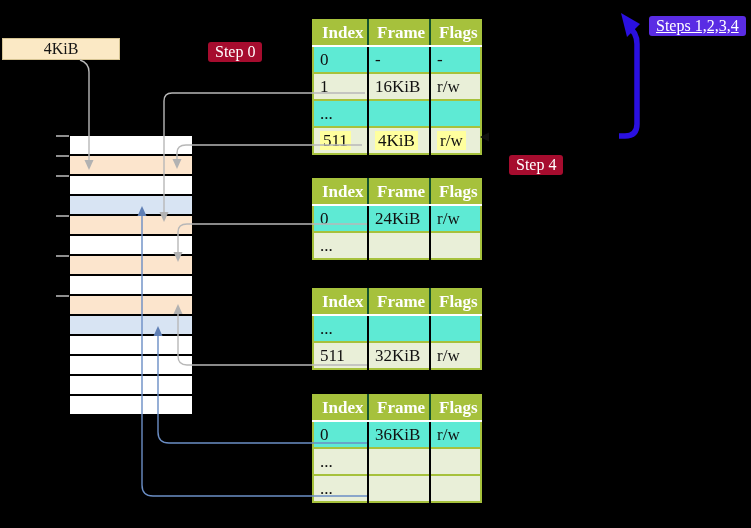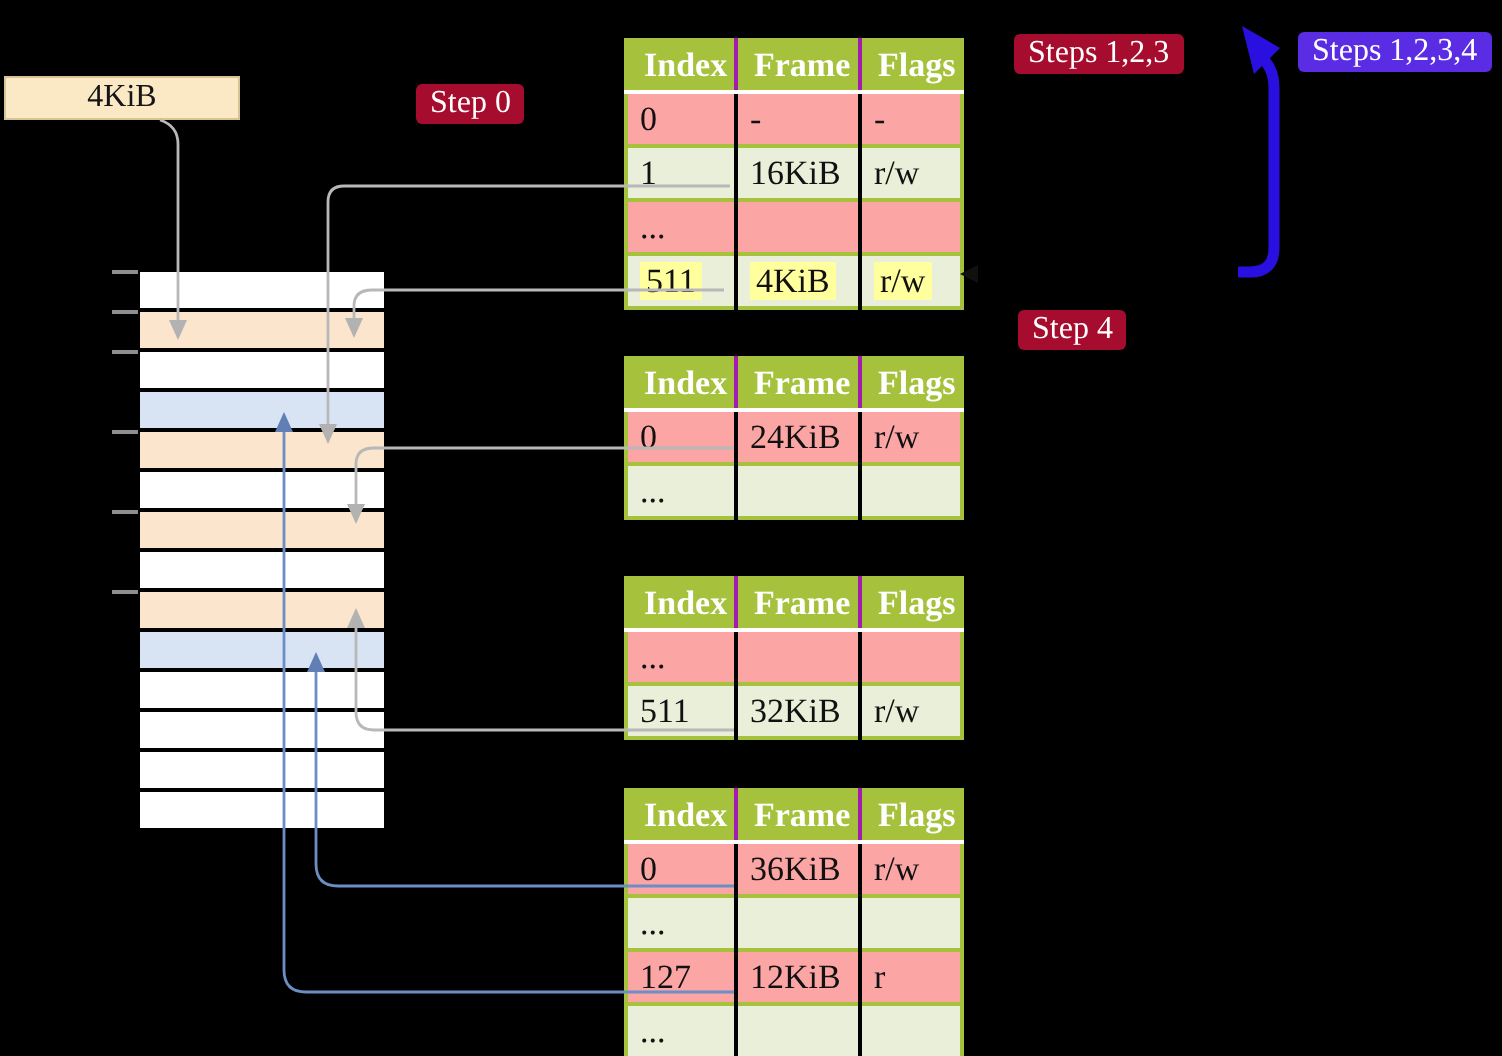--- a/index.html
+++ b/index.html
@@ -14,27 +14,27 @@
   .mrow[data-kind="blue"]{background:#d8e4f3;}
   .tick{position:absolute;left:56px;width:13px;height:2px;background:#8f8f8f;}
 
   
   .sizebox{position:absolute;left:2px;top:38px;width:116px;height:20px;background:#fbe9c5;
            border:1px solid #d6c493;color:#151515;font-size:16px;text-align:center;line-height:20px;}
 
   
   .badge{position:absolute;color:#fff;font-size:16px;line-height:20px;padding:0 7px;
          border-radius:3px;background:#a60c2e;white-space:nowrap;}
-  .badge.violet{background:#5a2ce4;}
+  .badge.violet{background:#5a2ce4;text-decoration:underline;}
 
   
   .ptable{position:absolute;left:312px;}
-  .ptable table{border-collapse:collapse;table-layout:fixed;width:168px;background:#fca5a5;border:2px solid #a6c13c;}
+  .ptable table{border-collapse:collapse;table-layout:fixed;width:168px;background:#5eead4;border:2px solid #a6c13c;}
   .ptable th{background:#a6c13c;color:#fff;font-weight:700;font-size:17px;text-align:left;
-             padding:0 0 0 8px;height:24px;border-left:2px solid #a21caf;border-bottom:2px solid #fff;overflow:hidden;}
+             padding:0 0 0 8px;height:24px;border-left:2px solid #14532d;border-bottom:2px solid #fff;overflow:hidden;}
   .ptable th:first-child{border-left:none;}
   .ptable td{font-size:17px;color:#111;padding:0 0 0 6px;height:25px;border-left:2px solid #000;
              border-top:2px solid #a6c13c;overflow:hidden;white-space:nowrap;}
   .ptable td:first-child{border-left:none;}
   .ptable tbody tr:first-child td{border-top:none;}
   .ptable tr[data-shade="green"] td,
   .ptable tr[data-shade="green-hl"] td{background:#e9efd8;}
   .ptable tr[data-shade="green-hl"] .ct{background:#ffff9e;padding:0 3px;}
 
   
@@ -73,21 +73,20 @@
   <div class="tick" style="top:135px"></div>
   <div class="tick" style="top:155px"></div>
   <div class="tick" style="top:175px"></div>
   <div class="tick" style="top:215px"></div>
   <div class="tick" style="top:255px"></div>
   <div class="tick" style="top:295px"></div>
 
   <div class="sizebox">4KiB</div>
 
   <div class="badge" style="left:208px;top:42px">Step 0</div>
-  <div class="badge" style="left:507px;top:17px">Steps 1,2,3</div>
   <div class="badge violet" style="left:649px;top:16px">Steps 1,2,3,4</div>
   <div class="badge" style="left:509px;top:155px">Step 4</div>
 
   <div class="ptable" style="top:19px">
     <table>
       <colgroup>
           <col style="width:55px">
           <col style="width:62px">
           <col style="width:51px">
         </colgroup>
@@ -199,25 +198,20 @@
         <tr data-shade="white">
           <td><span class="ct">0</span></td>
           <td><span class="ct">36KiB</span></td>
           <td><span class="ct">r/w</span></td>
         </tr>
         <tr data-shade="green">
           <td><span class="ct">...</span></td>
           <td><span class="ct"></span></td>
           <td><span class="ct"></span></td>
         </tr>
-        <tr data-shade="white">
-          <td><span class="ct">127</span></td>
-          <td><span class="ct">12KiB</span></td>
-          <td><span class="ct">r</span></td>
-        </tr>
         <tr data-shade="green">
           <td><span class="ct">...</span></td>
           <td><span class="ct"></span></td>
           <td><span class="ct"></span></td>
         </tr>
       </tbody>
     </table>
   </div>
 
   <svg class="overlay" width="751" height="528" viewBox="0 0 751 528">

